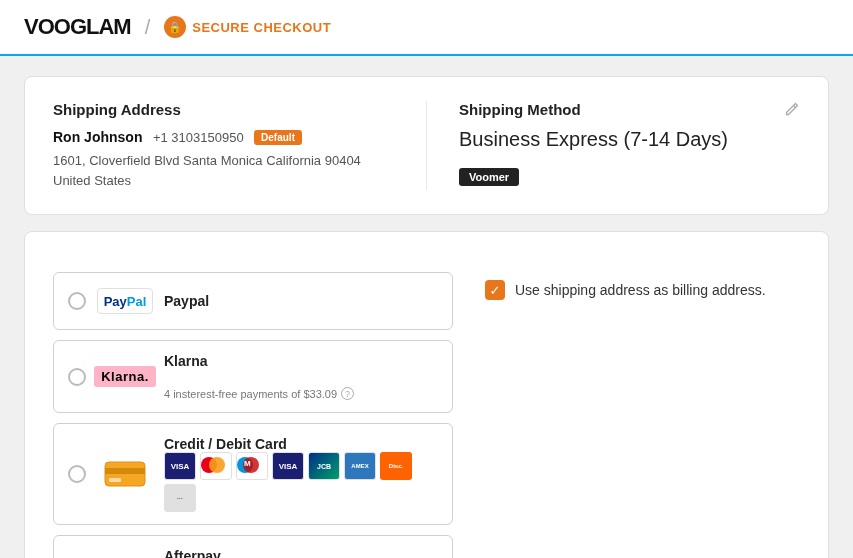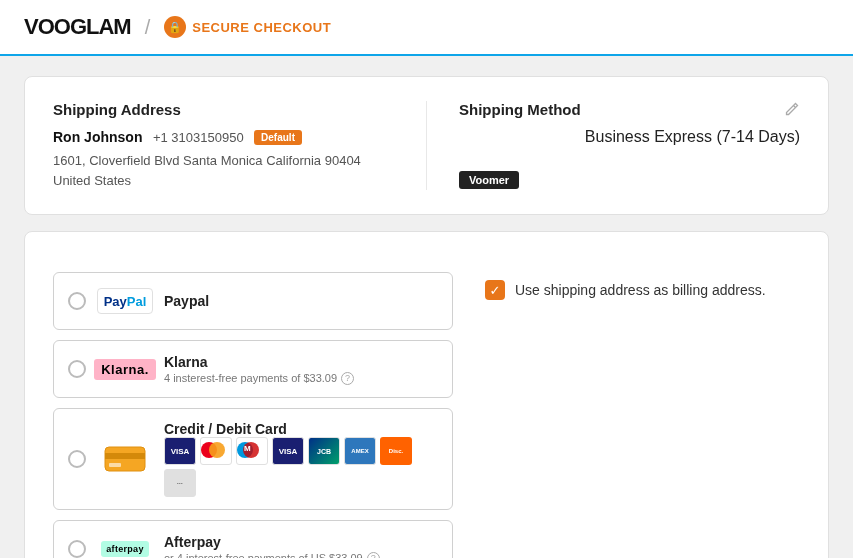--- a/index.html
+++ b/index.html
@@ -111,24 +111,23 @@
       margin-left: 6px;
       vertical-align: middle;
     }
     .customer-address {
       font-size: 13px;
       color: #555;
       margin-top: 5px;
       line-height: 1.5;
     }
     .shipping-method-name {
-      font-size: 16px;
+      font-size: 20px;
       color: #222;
-      margin-bottom: 24px;
-      text-align: right;
+      margin-bottom: 16px;
     }
     .voomer-badge {
       display: inline-block;
       background: #222;
       color: #fff;
       font-size: 11px;
       font-weight: 700;
       padding: 3px 10px;
       border-radius: 3px;
     }
@@ -186,21 +185,21 @@
       flex-direction: column;
     }
     .payment-name {
       font-size: 14px;
       font-weight: 600;
       color: #222;
     }
     .payment-sub {
       font-size: 11px;
       color: #777;
-      margin-top: 2px;
+      margin-top: 18px;
       display: flex;
       align-items: center;
       gap: 4px;
     }
     .info-circle {
       width: 13px;
       height: 13px;
       border-radius: 50%;
       border: 1.5px solid #aaa;
       display: inline-flex;

